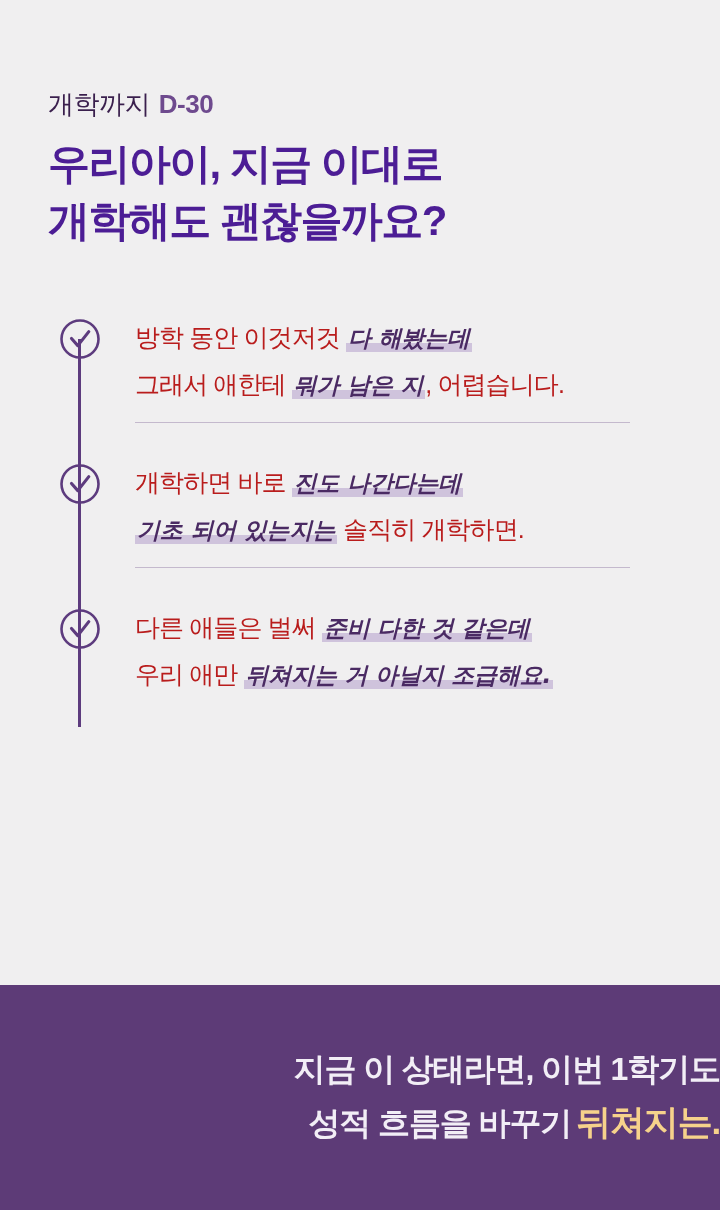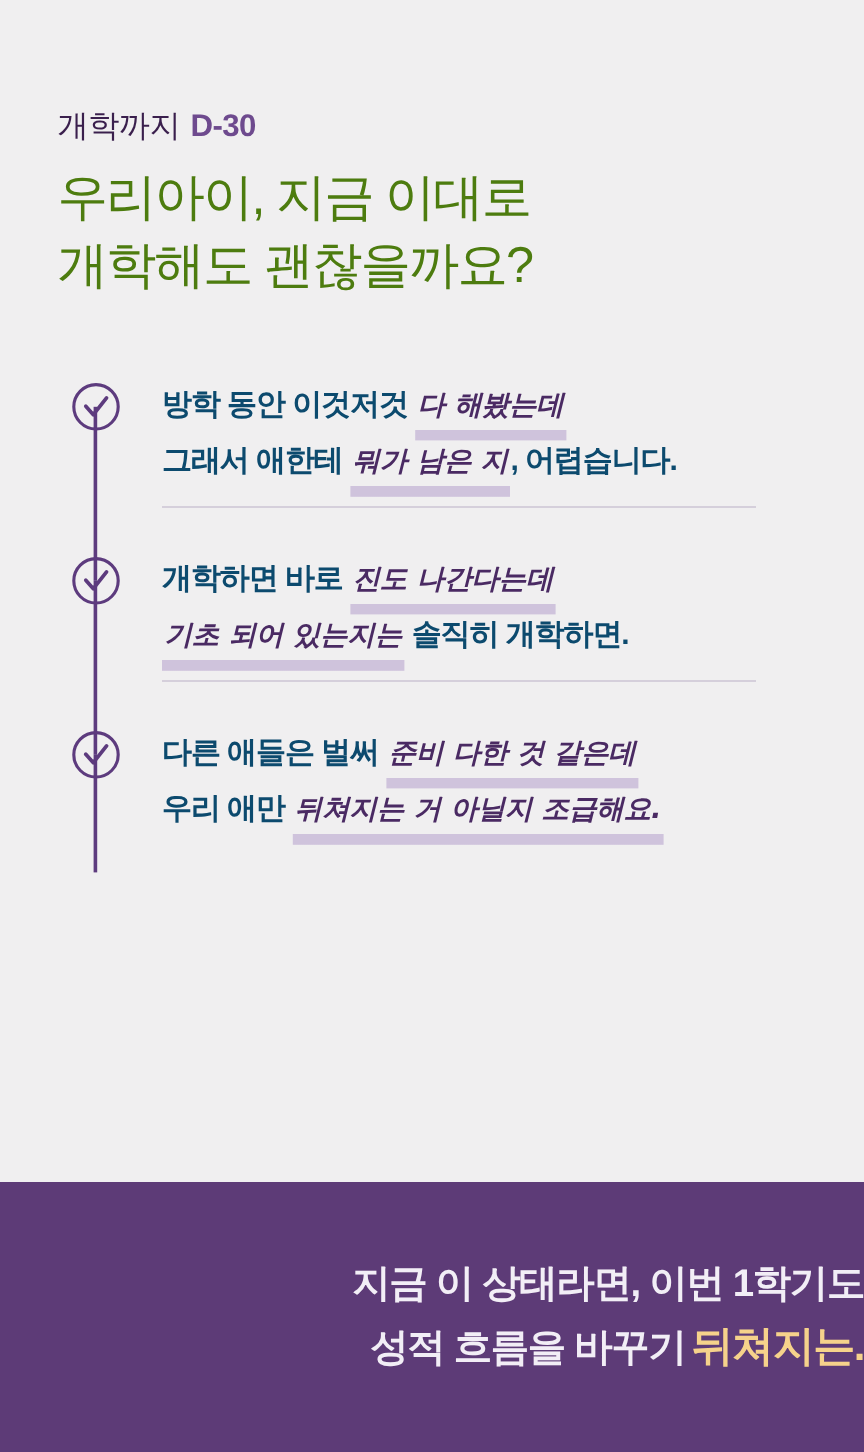--- a/index.html
+++ b/index.html
@@ -43,24 +43,24 @@
   }
   .eyebrow-accent {
     color: #6e4a8e;
     font-weight: 700;
     margin-left: 2px;
   }
 
   .headline {
     margin-top: 14px;
     font-size: 42px;
-    font-weight: 400;
+    font-weight: 700;
     line-height: 1.36;
     letter-spacing: -1.6px;
-    color: #4d7c0f;
+    color: #4c1d95;
     white-space: nowrap;
   }
 
   
   .checklist {
     position: relative;
     margin-top: 63px;
     padding-left: 56px;
     flex: 0 0 auto;
   }
@@ -101,33 +101,33 @@
   .line {
     font-size: 25px;
     line-height: 46px;
     letter-spacing: -0.9px;
     color: #3a1f4d;
     white-space: nowrap;
   }
 
   
   .printed {
-    font-weight: 700;
-    color: #0c4a6e;
+    font-weight: 400;
+    color: #b91c1c;
   }
 
   
   .hand {
     font-family: "DejaVu Sans", sans-serif;
     font-weight: 700;
     font-style: italic;
     font-size: 23px;
     color: #4a2a63;
     letter-spacing: -0.2px;
-    padding: 0 2px 16px 2px;
+    padding: 0 2px 1px 2px;
     background: linear-gradient(to top, #cfc3dc 0, #cfc3dc 9px, rgba(207,195,220,0) 9px);
     box-decoration-break: clone;
     -webkit-box-decoration-break: clone;
   }
 
   .divider {
     margin: 14px 0 0 79px;
     width: 495px;
     height: 1px;
     background: #c4b9cd;

